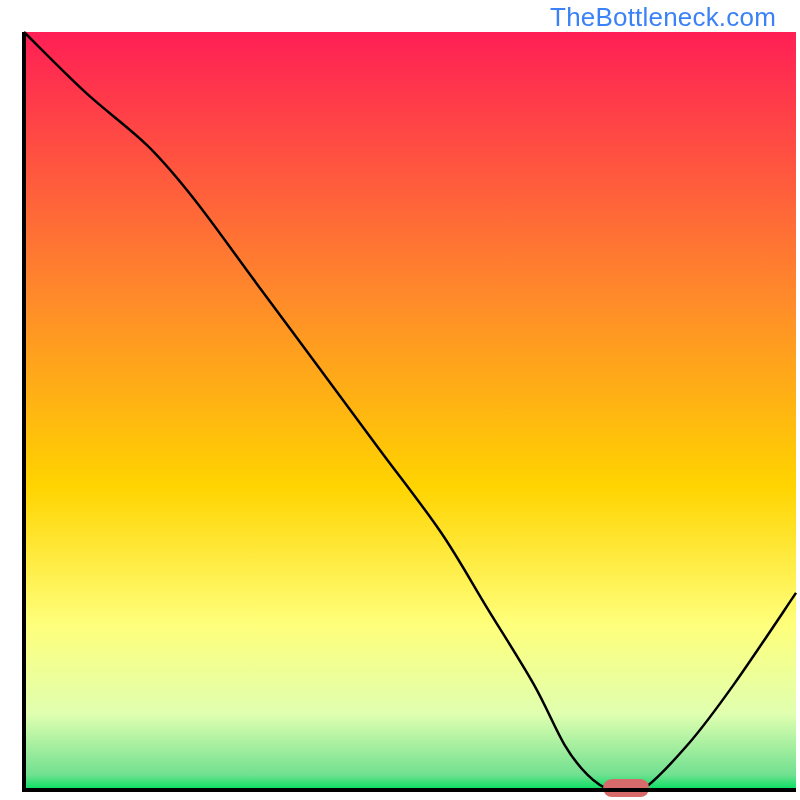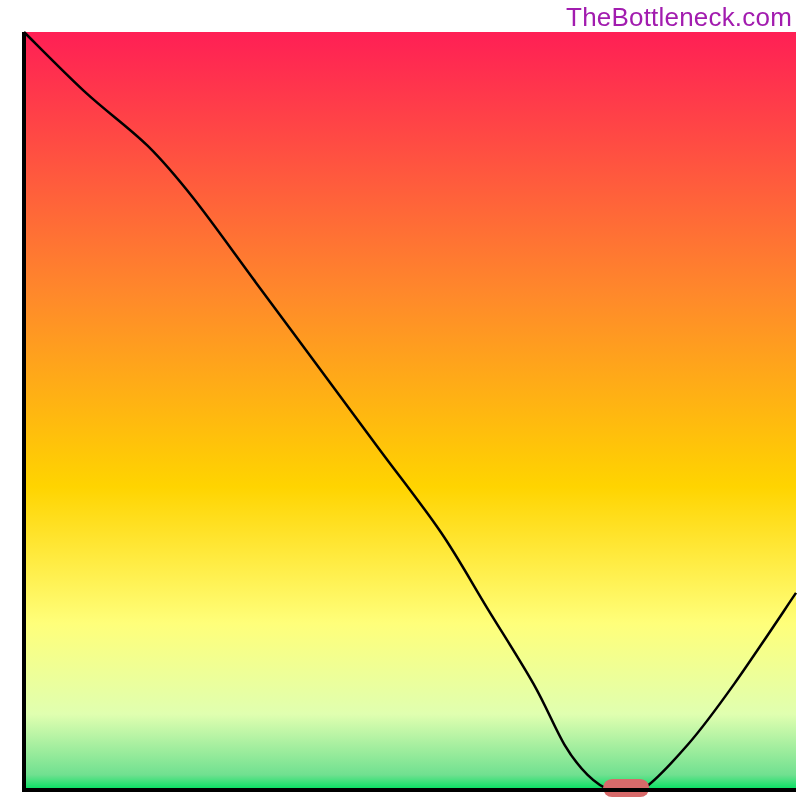--- a/index.html
+++ b/index.html
@@ -11,22 +11,22 @@
     font-family: Arial, Helvetica, sans-serif;
   }
   .stage {
     position: relative;
     width: 800px;
     height: 800px;
   }
   .watermark {
     position: absolute;
     top: 2px;
-    right: 8px;
-    color: #a21caf;
+    right: 24px;
+    color: #3b82f6;
     font-size: 26px;
     letter-spacing: 0.2px;
     font-weight: 400;
     z-index: 10;
   }
   svg.chart {
     position: absolute;
     left: 0;
     top: 0;
   }

